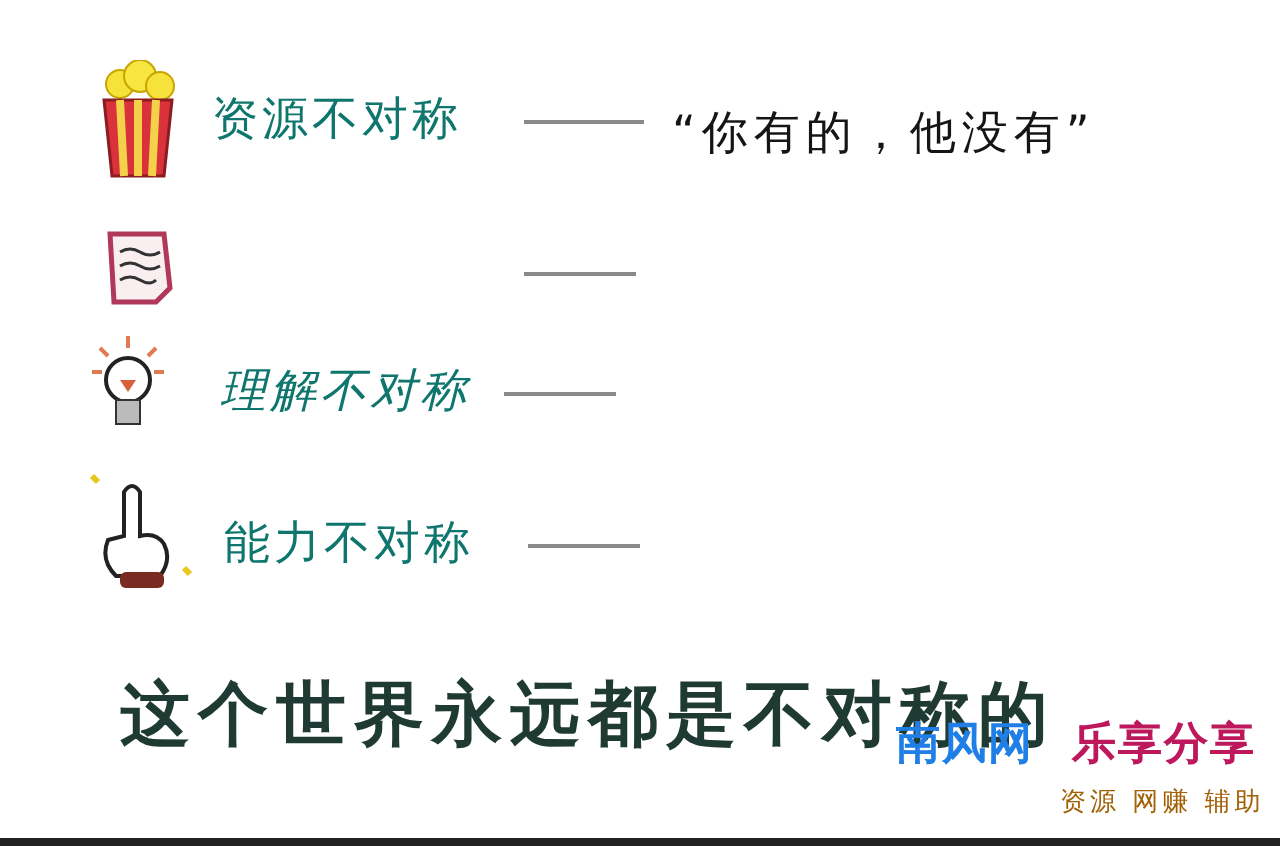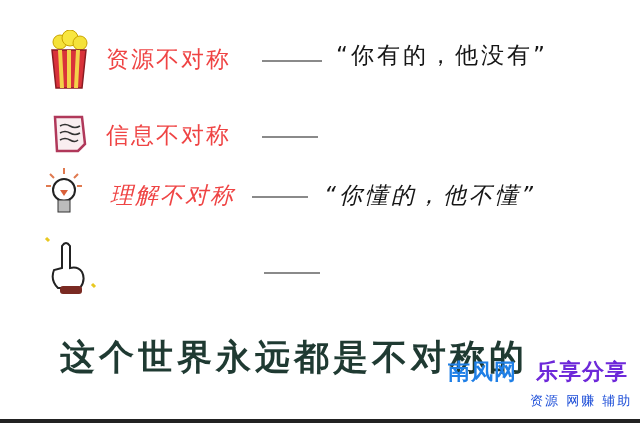--- a/index.html
+++ b/index.html
@@ -1,78 +1,77 @@
 <!DOCTYPE html>
 <html><head>
 <meta charset="utf-8">
 <style>
   html,body{margin:0;padding:0;}
   body{width:640px;height:423px;background:#fff;position:relative;overflow:hidden;font-family:"DejaVu Sans","Liberation Sans",sans-serif;color:#141414;}
   .row{position:absolute;left:0;width:640px;height:50px;}
   .icon{position:absolute;}
-  .label{position:absolute;font-size:23px;letter-spacing:2px;white-space:nowrap;color:#ef4444;}
+  .label{position:absolute;font-size:23px;letter-spacing:2px;white-space:nowrap;color:#0f766e;}
   .dash{position:absolute;height:2px;background:#8a8a8a;}
   .quote{position:absolute;font-size:23px;letter-spacing:3px;white-space:nowrap;color:#151515;}
   .footer{position:absolute;left:60px;top:334px;font-size:35px;letter-spacing:4px;color:#1f3a32;font-weight:bold;white-space:nowrap;}
   .wm-blue{position:absolute;left:448px;top:357px;font-size:22px;font-weight:bold;color:#1f7fe6;letter-spacing:1px;}
-  .wm-black{position:absolute;left:536px;top:357px;font-size:22px;font-weight:bold;color:#6d28d9;letter-spacing:1px;}
-  .wm-sub{position:absolute;left:530px;top:392px;font-size:13px;color:#1d4ed8;letter-spacing:2px;}
+  .wm-black{position:absolute;left:536px;top:357px;font-size:22px;font-weight:bold;color:#be185d;letter-spacing:1px;}
+  .wm-sub{position:absolute;left:530px;top:392px;font-size:13px;color:#a16207;letter-spacing:2px;}
   .bottom-bar{position:absolute;left:0;top:419px;width:640px;height:4px;background:#222;}
 </style>
 </head>
 <body>
 
 <div class="row" style="top:30px;">
   <span class="icon" style="left:46px;top:0;">
     <svg width="46" height="62" viewBox="0 0 46 62">
       <circle cx="14" cy="12" r="7" fill="#f5e23a" stroke="#c9a400"></circle>
       <circle cx="24" cy="8" r="8" fill="#f8e640" stroke="#c9a400"></circle>
       <circle cx="34" cy="13" r="7" fill="#f5e23a" stroke="#c9a400"></circle>
       <path d="M6 20 L40 20 L36 58 L10 58 Z" fill="#d9323a" stroke="#8a1c22" stroke-width="1.5"></path>
       <path d="M14 20 L16 58 M23 20 L23 58 M32 20 L30 58" stroke="#f3d24a" stroke-width="4"></path>
     </svg>
   </span>
   <span class="label" style="left:106px;top:14px;">资源不对称</span>
   <span class="dash" style="left:262px;top:30px;width:60px;"></span>
-  <span class="quote" style="left:336px;top:10px;">“你有的，他没有”</span>
+  <span class="quote" style="left:336px;top:21px;">“你有的，他没有”</span>
 </div>
 
 <div class="row" style="top:108px;">
   <span class="icon" style="left:52px;top:6px;">
     <svg width="36" height="40" viewBox="0 0 36 40">
       <path d="M3 3 L30 3 L33 30 L26 37 L5 37 Z" fill="#f9eef0" stroke="#b0385a" stroke-width="2.5"></path>
       <path d="M8 12 q5 -3 10 0 t10 0 M8 19 q5 -3 10 0 t10 0 M8 26 q5 -3 10 0 t8 0" stroke="#333" stroke-width="1.5" fill="none"></path>
     </svg>
   </span>
-  <span class="label" style="left:106px;top:12px;">信息不对称</span>
   <span class="dash" style="left:262px;top:28px;width:56px;"></span>
 </div>
 
 <div class="row" style="top:164px;font-style:italic;">
   <span class="icon" style="left:44px;top:4px;">
     <svg width="40" height="52" viewBox="0 0 40 52">
       <path d="M6 6 l4 4 M20 0 v6 M34 6 l-4 4 M2 18 h5 M33 18 h5" stroke="#e07a50" stroke-width="2"></path>
       <circle cx="20" cy="22" r="11" fill="#fff" stroke="#222" stroke-width="2"></circle>
       <path d="M16 22 l4 6 l4 -6" fill="#d9603a"></path>
       <rect x="14" y="32" width="12" height="12" fill="#bbb" stroke="#333"></rect>
     </svg>
   </span>
   <span class="label" style="left:110px;top:16px;">理解不对称</span>
   <span class="dash" style="left:252px;top:32px;width:56px;"></span>
-  <span class="quote" style="left:324px;top:16px;">“你懂的，他不懂”</span>
 </div>
 
 <div class="row" style="top:240px;">
   <span class="icon" style="left:40px;top:-6px;">
     <svg width="60" height="64" viewBox="0 0 60 64">
       <path d="M6 4 l3 3 M52 50 l3 3" stroke="#e8c820" stroke-width="3"></path>
       <path d="M22 12 q4 -6 8 0 l0 22 q8 -2 12 4 q4 8 -2 16 l-22 0 q-8 -8 -4 -18 l8 -2 z" fill="#fff" stroke="#222" stroke-width="2"></path>
       <rect x="20" y="52" width="22" height="8" rx="3" fill="#7a2a22"></rect>
     </svg>
   </span>
+  <span class="label" style="left:112px;top:16px;">能力不对称</span>
   <span class="dash" style="left:264px;top:32px;width:56px;"></span>
 </div>
 
 <div class="footer">这个世界永远都是不对称的</div>
 
 <span class="wm-blue">南风网</span>
 <span class="wm-black">乐享分享</span>
 <span class="wm-sub">资源 网赚 辅助</span>
 <div class="bottom-bar"></div>
 

